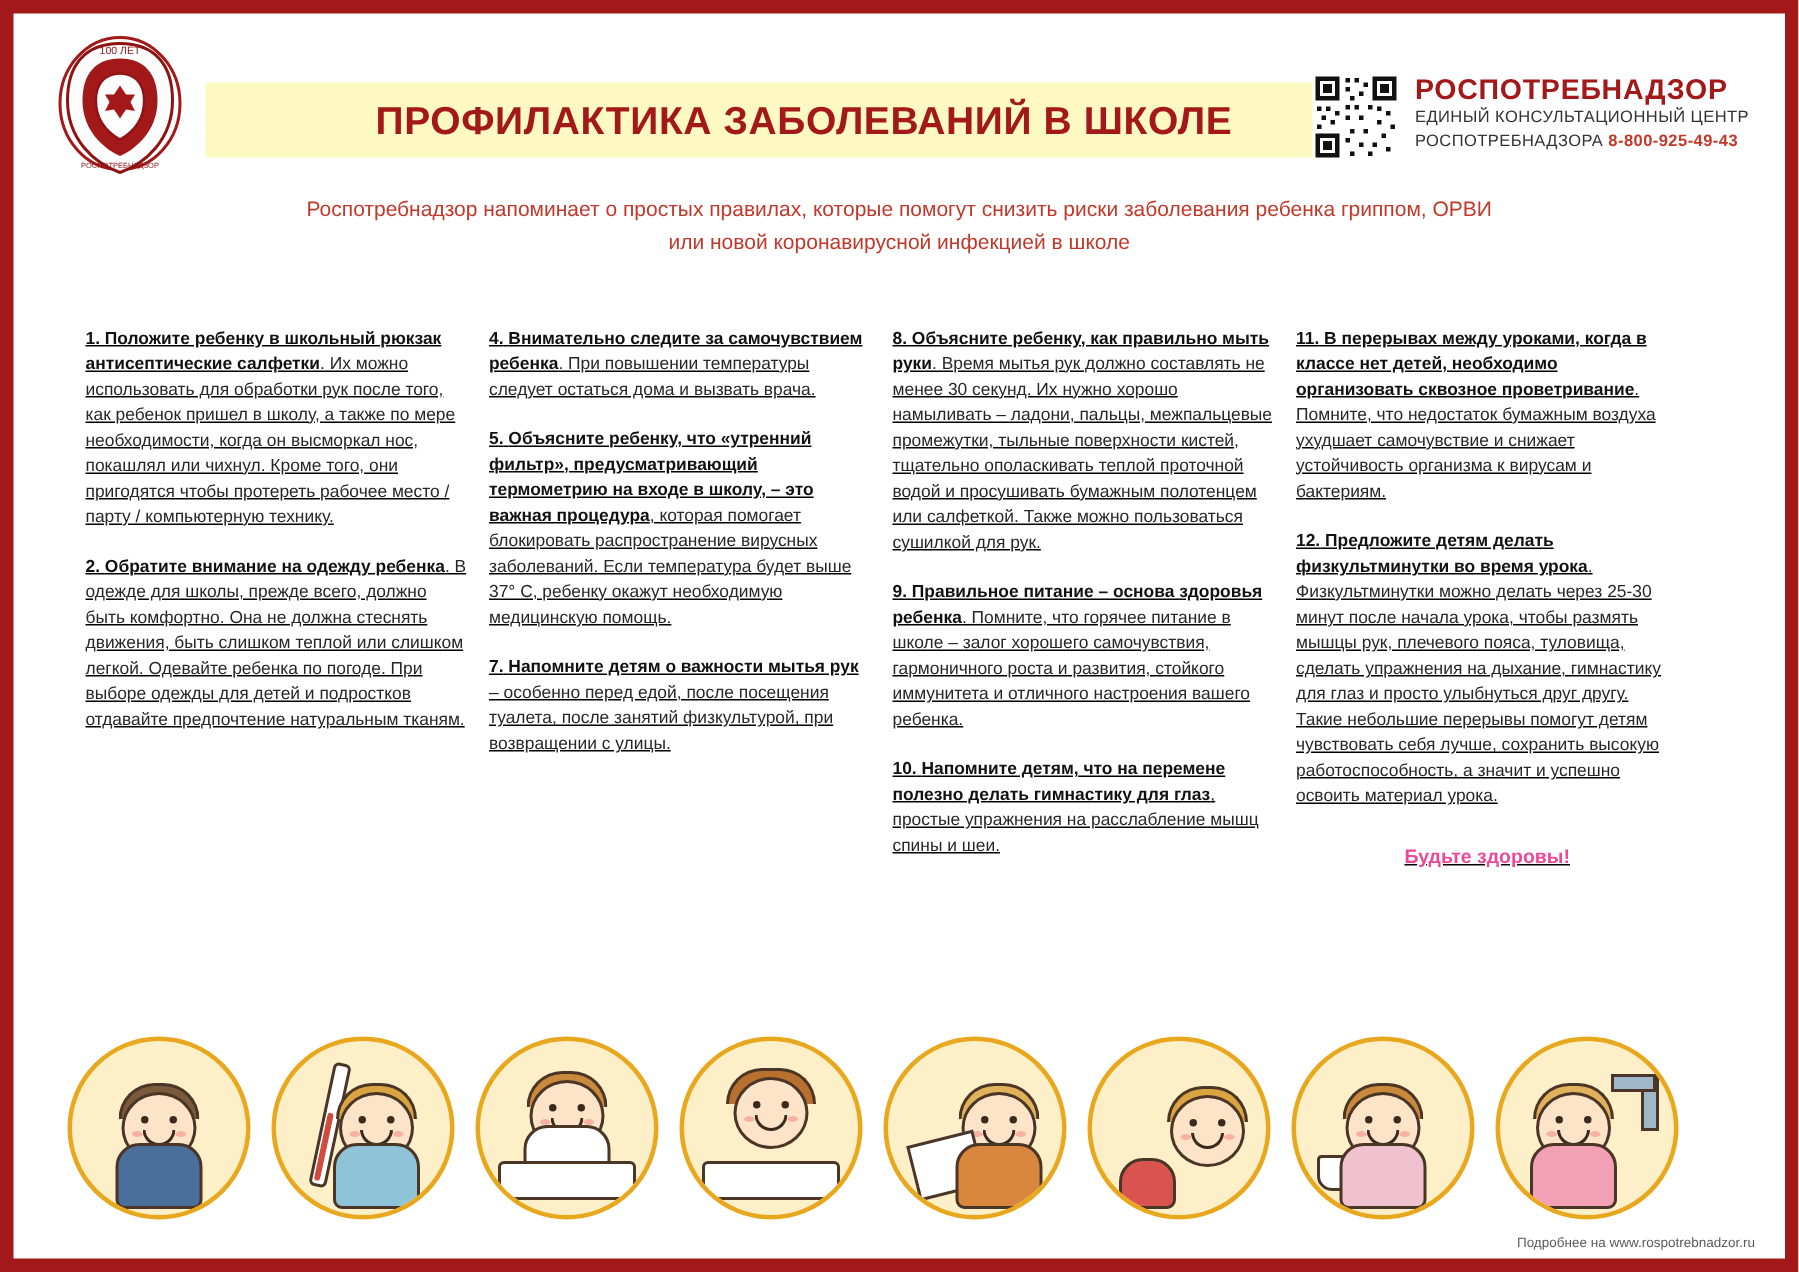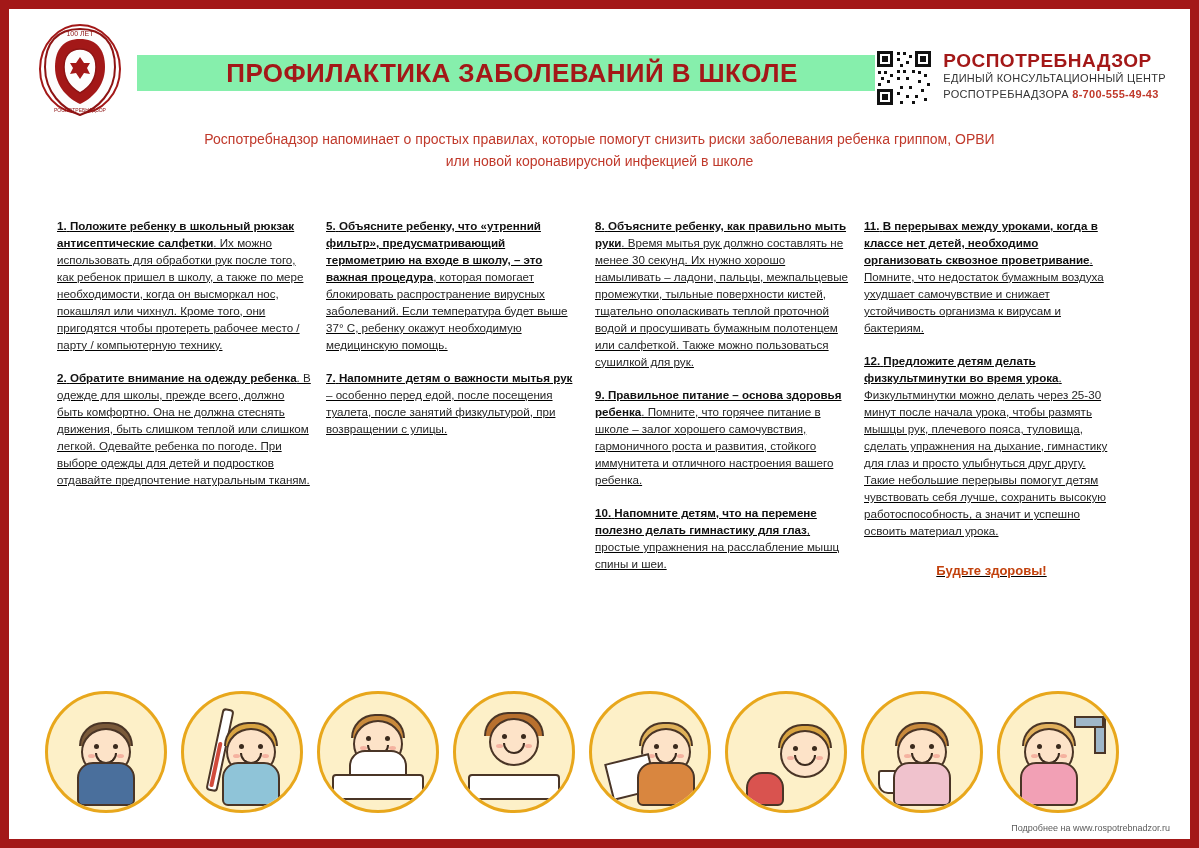--- a/index.html
+++ b/index.html
@@ -33,25 +33,26 @@
     left: 28px;
     top: 14px;
     width: 86px;
     height: 96px;
   }
   .title-band {
     position: absolute;
     left: 128px;
     top: 46px;
     width: 750px;
-    height: 36px;
-    background: #86efac;
+    height: 50px;
+    background: #fef9c3;
     display: flex;
     align-items: center;
     justify-content: center;
+    padding-left: 24px;
   }
   .title-band .title-text {
     color: #a31818;
     font-size: 26px;
     font-weight: bold;
     letter-spacing: 0.4px;
     text-align: center;
   }
   .rpn-block {
     position: absolute;
@@ -113,21 +114,21 @@
     line-height: 1.47;
     color: #262626;
   }
   .item {
     margin-bottom: 16px;
   }
   .item b {
     color: #111111;
   }
   .closing {
-    color: #c2410c;
+    color: #ec4899;
     font-weight: bold;
     font-size: 13px;
     text-align: center;
     margin-top: 22px;
   }
 
   
   .strip {
     position: absolute;
     left: 0;
@@ -349,21 +350,21 @@
               <rect x="37" y="52" width="3" height="3"></rect>
               <rect x="49" y="49" width="3" height="3"></rect>
           </g>
         </svg>
       </div>
       <div class="rpn-texts">
         <div class="rpn-name">РОСПОТРЕБНАДЗОР</div>
         <div class="rpn-sub1">ЕДИНЫЙ КОНСУЛЬТАЦИОННЫЙ ЦЕНТР</div>
         <div class="rpn-sub2">
           <span>РОСПОТРЕБНАДЗОРА</span>
-          <span class="rpn-phone">8-700-555-49-43</span>
+          <span class="rpn-phone">8-800-925-49-43</span>
         </div>
       </div>
     </div>
   </div>
 
   <div class="intro">
     <div>Роспотребнадзор напоминает о простых правилах, которые помогут снизить риски заболевания ребенка гриппом, ОРВИ</div>
     <div>или новой коронавирусной инфекцией в школе</div>
   </div>
 
@@ -375,20 +376,24 @@
         <span>Положите ребенку в школьный рюкзак антисептические салфетки</span></b><span>. Их можно использовать для обработки рук после того, как ребенок пришел в школу, а также по мере необходимости, когда он высморкал нос, покашлял или чихнул. Кроме того, они пригодятся чтобы протереть рабочее место / парту / компьютерную технику.</span>
       </p>
       <p class="item">
         <b><span>2.</span>
         <span>Обратите внимание на одежду ребенка</span></b><span>. В одежде для школы, прежде всего, должно быть комфортно. Она не должна стеснять движения, быть слишком теплой или слишком легкой. Одевайте ребенка по погоде. При выборе одежды для детей и подростков отдавайте предпочтение натуральным тканям.</span>
       </p>
     </div>
 
     <div class="col">
       <p class="item">
+        <b><span>4.</span>
+        <span>Внимательно следите за самочувствием ребенка</span></b><span>. При повышении температуры следует остаться дома и вызвать врача.</span>
+      </p>
+      <p class="item">
         <b><span>5.</span>
         <span>Объясните ребенку, что «утренний фильтр», предусматривающий термометрию на входе в школу, – это важная процедура</span></b><span>, которая помогает блокировать распространение вирусных заболеваний. Если температура будет выше 37° С, ребенку окажут необходимую медицинскую помощь.</span>
       </p>
       <p class="item">
         <b><span>7.</span>
         <span>Напомните детям о важности мытья рук</span></b><span> – особенно перед едой, после посещения туалета, после занятий физкультурой, при возвращении с улицы.</span>
       </p>
     </div>
 
     <div class="col">

